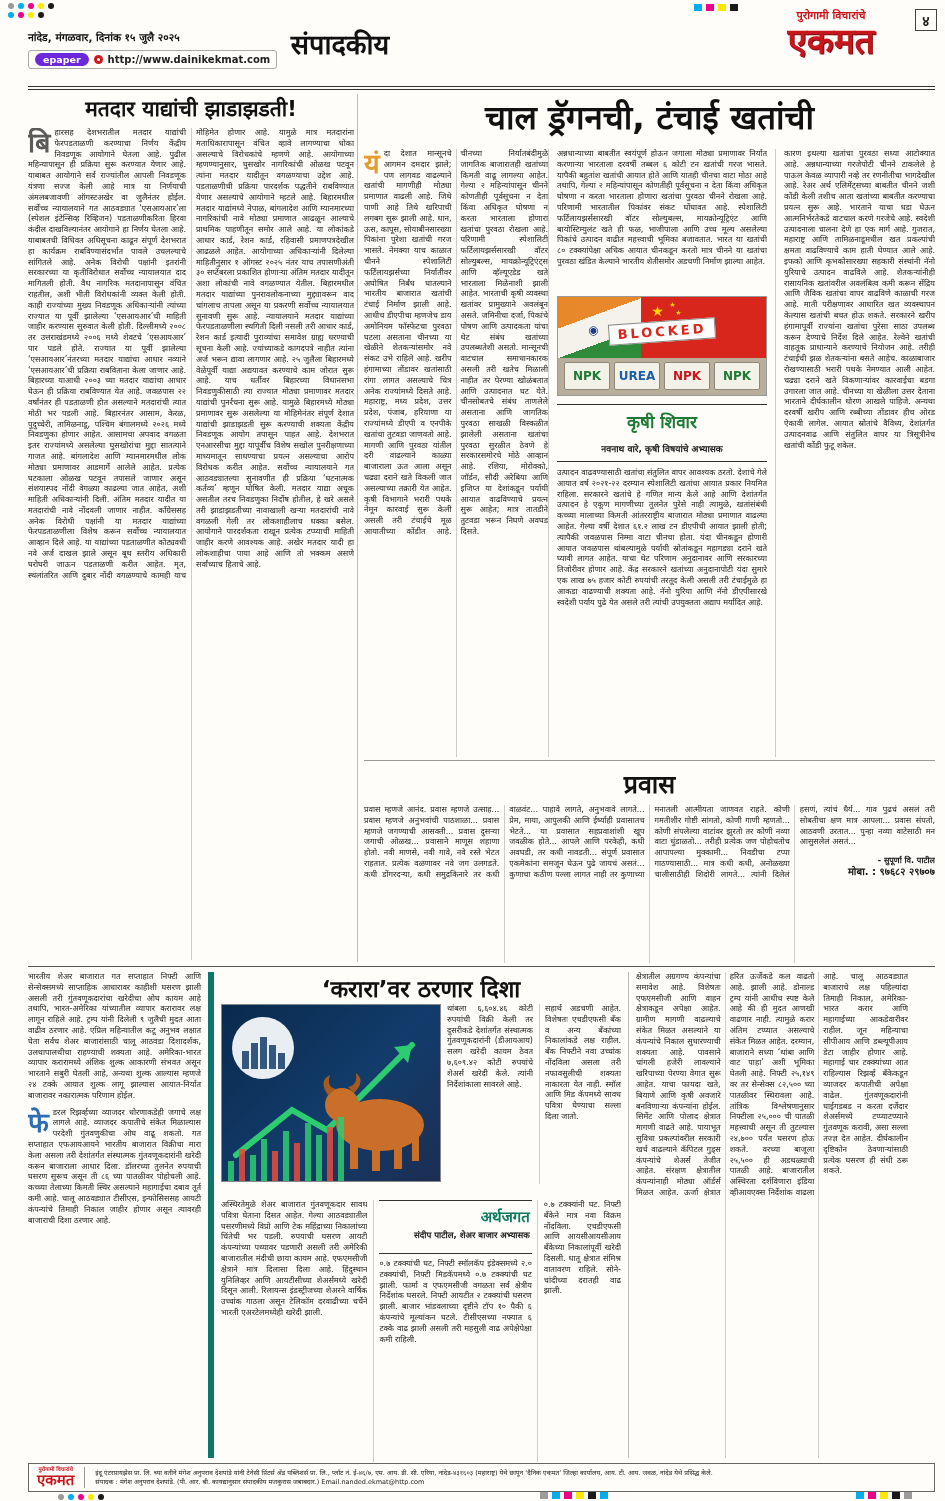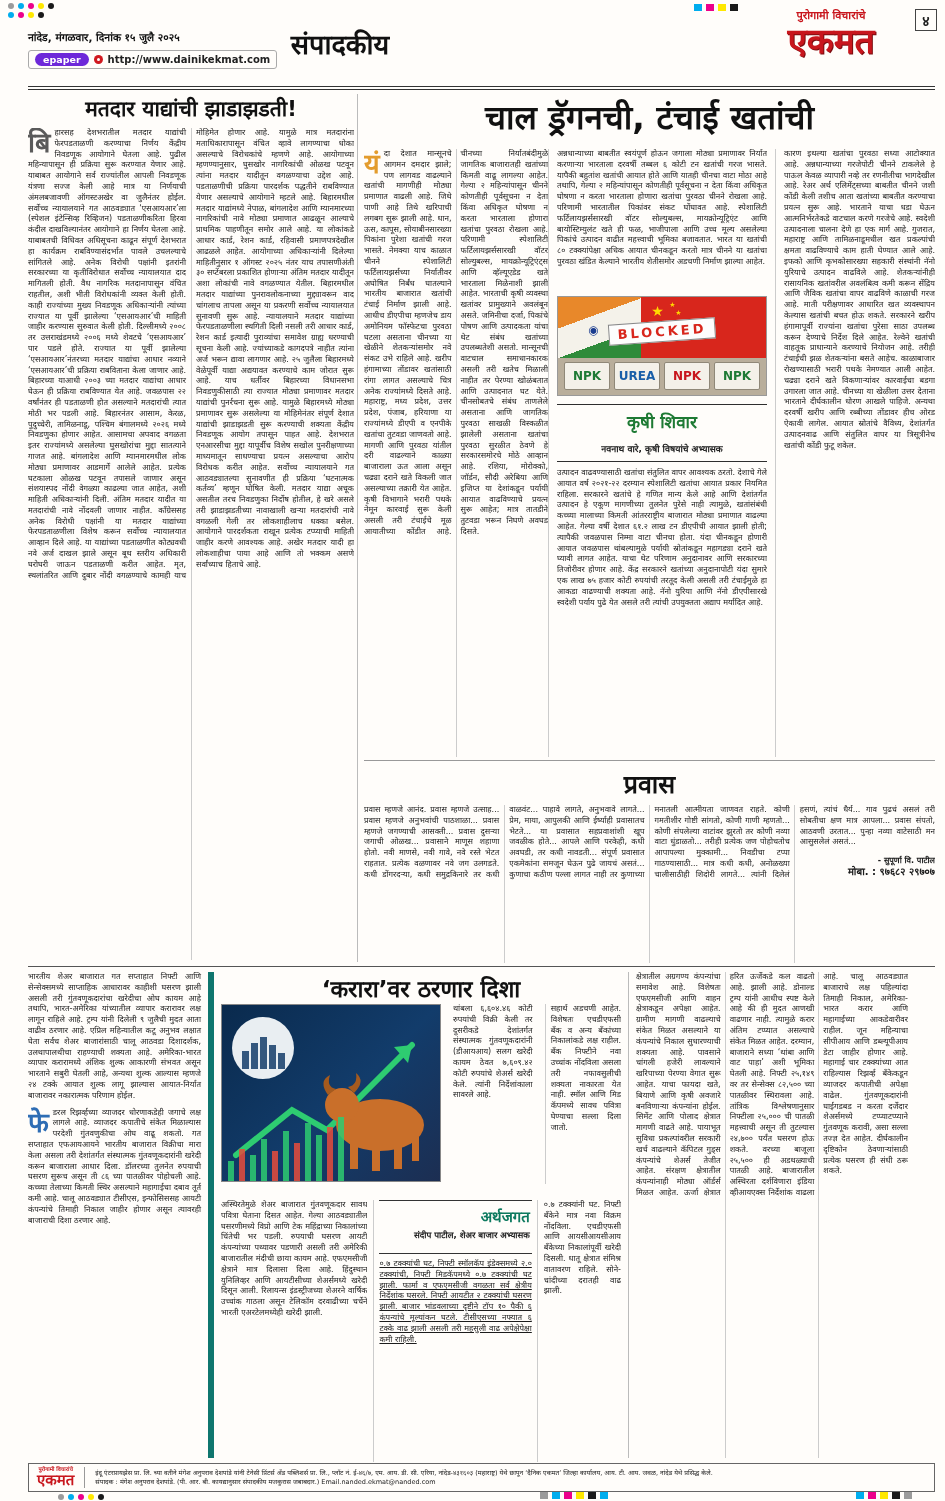--- a/index.html
+++ b/index.html
@@ -72,41 +72,41 @@
   .pravas-body { column-count:4; column-gap:10px; column-rule:1px solid #ccc; height:158px; font-size:8px; line-height:10.8px; text-align:justify; overflow:hidden; }
   .pravas-byline { text-align:right; font-weight:bold; font-size:8px; margin-top:8px; break-inside:avoid; }
   .pravas-mobile { text-align:right; font-weight:bold; font-size:10px; }
 
   
   .bottom { position:absolute; left:28px; top:972px; width:907px; height:486px; display:flex; }
   .b-left { width:186px; padding-right:7px; border-right:6px solid #0f766e; height:486px; overflow:hidden; }
   .b-center { width:414px; padding:0 7px; }
   .b-right { width:280px; padding-left:7px; border-left:1px solid #bbb; column-count:3; column-gap:9px; column-rule:1px solid #ccc; height:486px; font-size:8px; line-height:10.8px; text-align:justify; overflow:hidden; }
   .a3-title { font-size:23px; font-weight:800; text-align:center; color:#111; height:32px; }
-  .a3-row1 { display:flex; gap:12px; height:180px; }
+  .a3-row1 { display:flex; gap:6px; height:180px; }
   .a3-colA { width:86px; height:180px; }
   .a3-colB { width:82px; height:180px; border-left:1px solid #ccc; padding-left:5px; }
   .a3-row2 { display:flex; gap:6px; margin-top:16px; height:262px; }
   .a3-colG { width:148px; height:262px; }
   .a3-mid { width:166px; border-left:1px solid #ccc; border-right:1px solid #ccc; padding:0 5px; }
   .a3-colI { width:78px; height:262px; }
 
   
   .photo2 { position:relative; width:220px; height:178px; border:1px solid #888; overflow:hidden; background:linear-gradient(135deg,#0a2a4d 0%,#123c6b 55%,#1c2e52 100%); flex:none; }
   .ph2-circle { position:absolute; left:10px; top:12px; width:62px; height:62px; border-radius:50%; background:#e9eef2; display:flex; align-items:flex-end; justify-content:center; gap:2px; padding-bottom:10px; }
   .ph2-circle i { display:block; background:#34577e; width:7px; }
   .candles { position:absolute; left:0; bottom:0; width:100%; height:70px; display:flex; align-items:flex-end; gap:5px; padding:0 6px; opacity:.85; }
   .candles i { display:block; width:6px; }
   .cg{background:#2ecc71}.cr{background:#e74c3c}
 
   
   .econ-box { border-top:1.5px solid #333; border-bottom:1.5px solid #333; text-align:right; padding:5px 2px 13px; margin-bottom:5px; }
   .econ-title { font-size:15px; font-weight:800; color:#0e7a5f; }
   .econ-author { font-size:8.5px; font-weight:bold; color:#222; margin-top:3px; }
-  .a3-colH { height:178px; overflow:hidden;text-decoration:underline; }
+  .a3-colH { height:178px; overflow:hidden; }
 
   
   .footer { position:absolute; left:28px; top:1463px; width:907px; height:29px; border:1px solid #666; display:flex; align-items:center; gap:10px; padding:2px 8px; }
   .f-logo { text-align:center; line-height:1; border-right:1px solid #999; padding-right:10px; }
   .f-tagline { font-size:5.5px; color:#c8161d; font-weight:bold; }
   .f-brand { font-size:15px; font-weight:900; color:#c8161d; }
   .f-lines { font-size:6.5px; line-height:9px; color:#222; }
 </style>
 </head>
 <body>
@@ -278,21 +278,21 @@
     </div>
   </div>
 
   <div class="footer">
     <div class="f-logo">
       <div class="f-tagline">पुरोगामी विचारांचे</div>
       <div class="f-brand">एकमत</div>
     </div>
     <div class="f-lines">
       <div>इंदू एंटरप्रायझेस प्रा. लि. च्या वतीने मंगेश अनुपराव देशपांडे यांनी टेनेसी प्रिंटर्स अँड पब्लिशर्स प्रा. लि., प्लॉट नं. ई-४६/७, एम. आय. डी. सी. एरिया, नांदेड-४३१६०३ (महाराष्ट्र) येथे छापून ‘दैनिक एकमत’ जिल्हा कार्यालय, आय. टी. आय. जवळ, नांदेड येथे प्रसिद्ध केले.</div>
-      <div>संपादक : मंगेश अनुपराव देशपांडे. (पी. आर. बी. कायद्यानुसार संपादकीय मजकुरास जबाबदार.) Email.nanded.ekmat@nanded.com</div>
+      <div>संपादक : मंगेश अनुपराव देशपांडे. (पी. आर. बी. कायद्यानुसार संपादकीय मजकुरास जबाबदार.) Email.nanded.ekmat@http.com</div>
     </div>
   </div>
 
   <div class="regrow" style="left:58px; top:1494px;">
     <span class="dot c-gry"></span>
       <span class="dot c-cyan"></span>
       <span class="dot c-mag"></span>
       <span class="dot c-yel"></span>
       <span class="dot c-blk"></span>
   </div>

